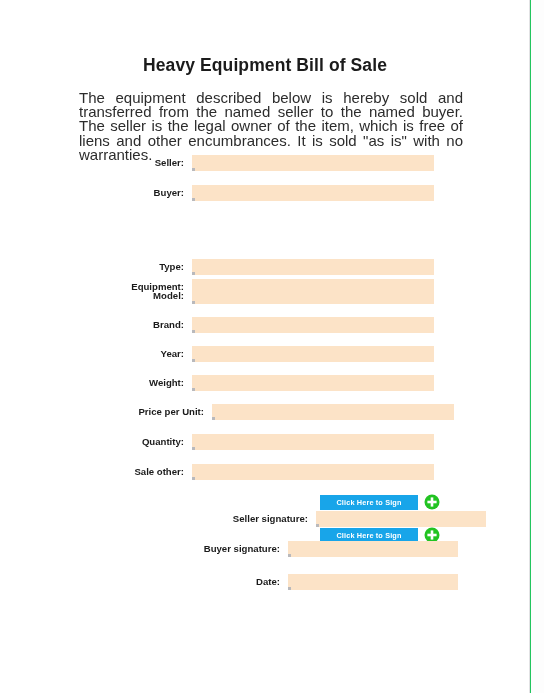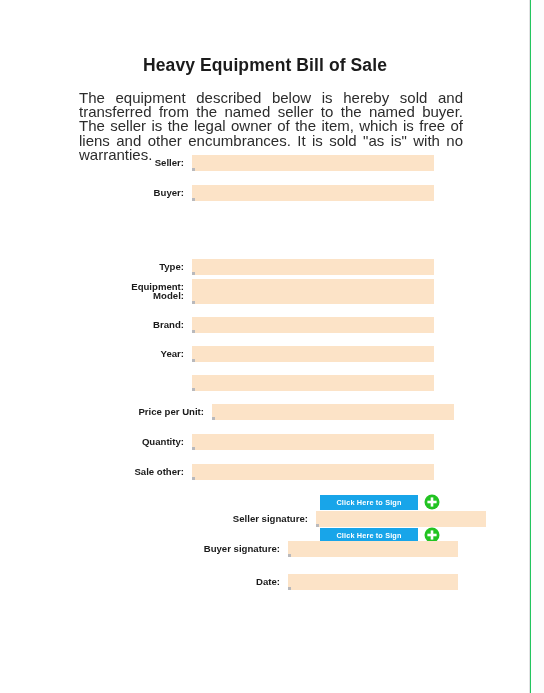--- a/index.html
+++ b/index.html
@@ -205,20 +205,21 @@
     </div>
 
     <div class="field-row" style="top:346px;">
       <div class="field-label">Year:</div>
       <div class="field-box std">
         <div class="field-nub"></div>
       </div>
     </div>
 
     <div class="field-row" style="top:375px;">
+      <div class="field-label">Weight:</div>
       <div class="field-box std">
         <div class="field-nub"></div>
       </div>
     </div>
 
     <div class="field-row" style="top:404px;margin-left:20px;">
       <div class="field-label">Price per Unit:</div>
       <div class="field-box std">
         <div class="field-nub"></div>
       </div>

